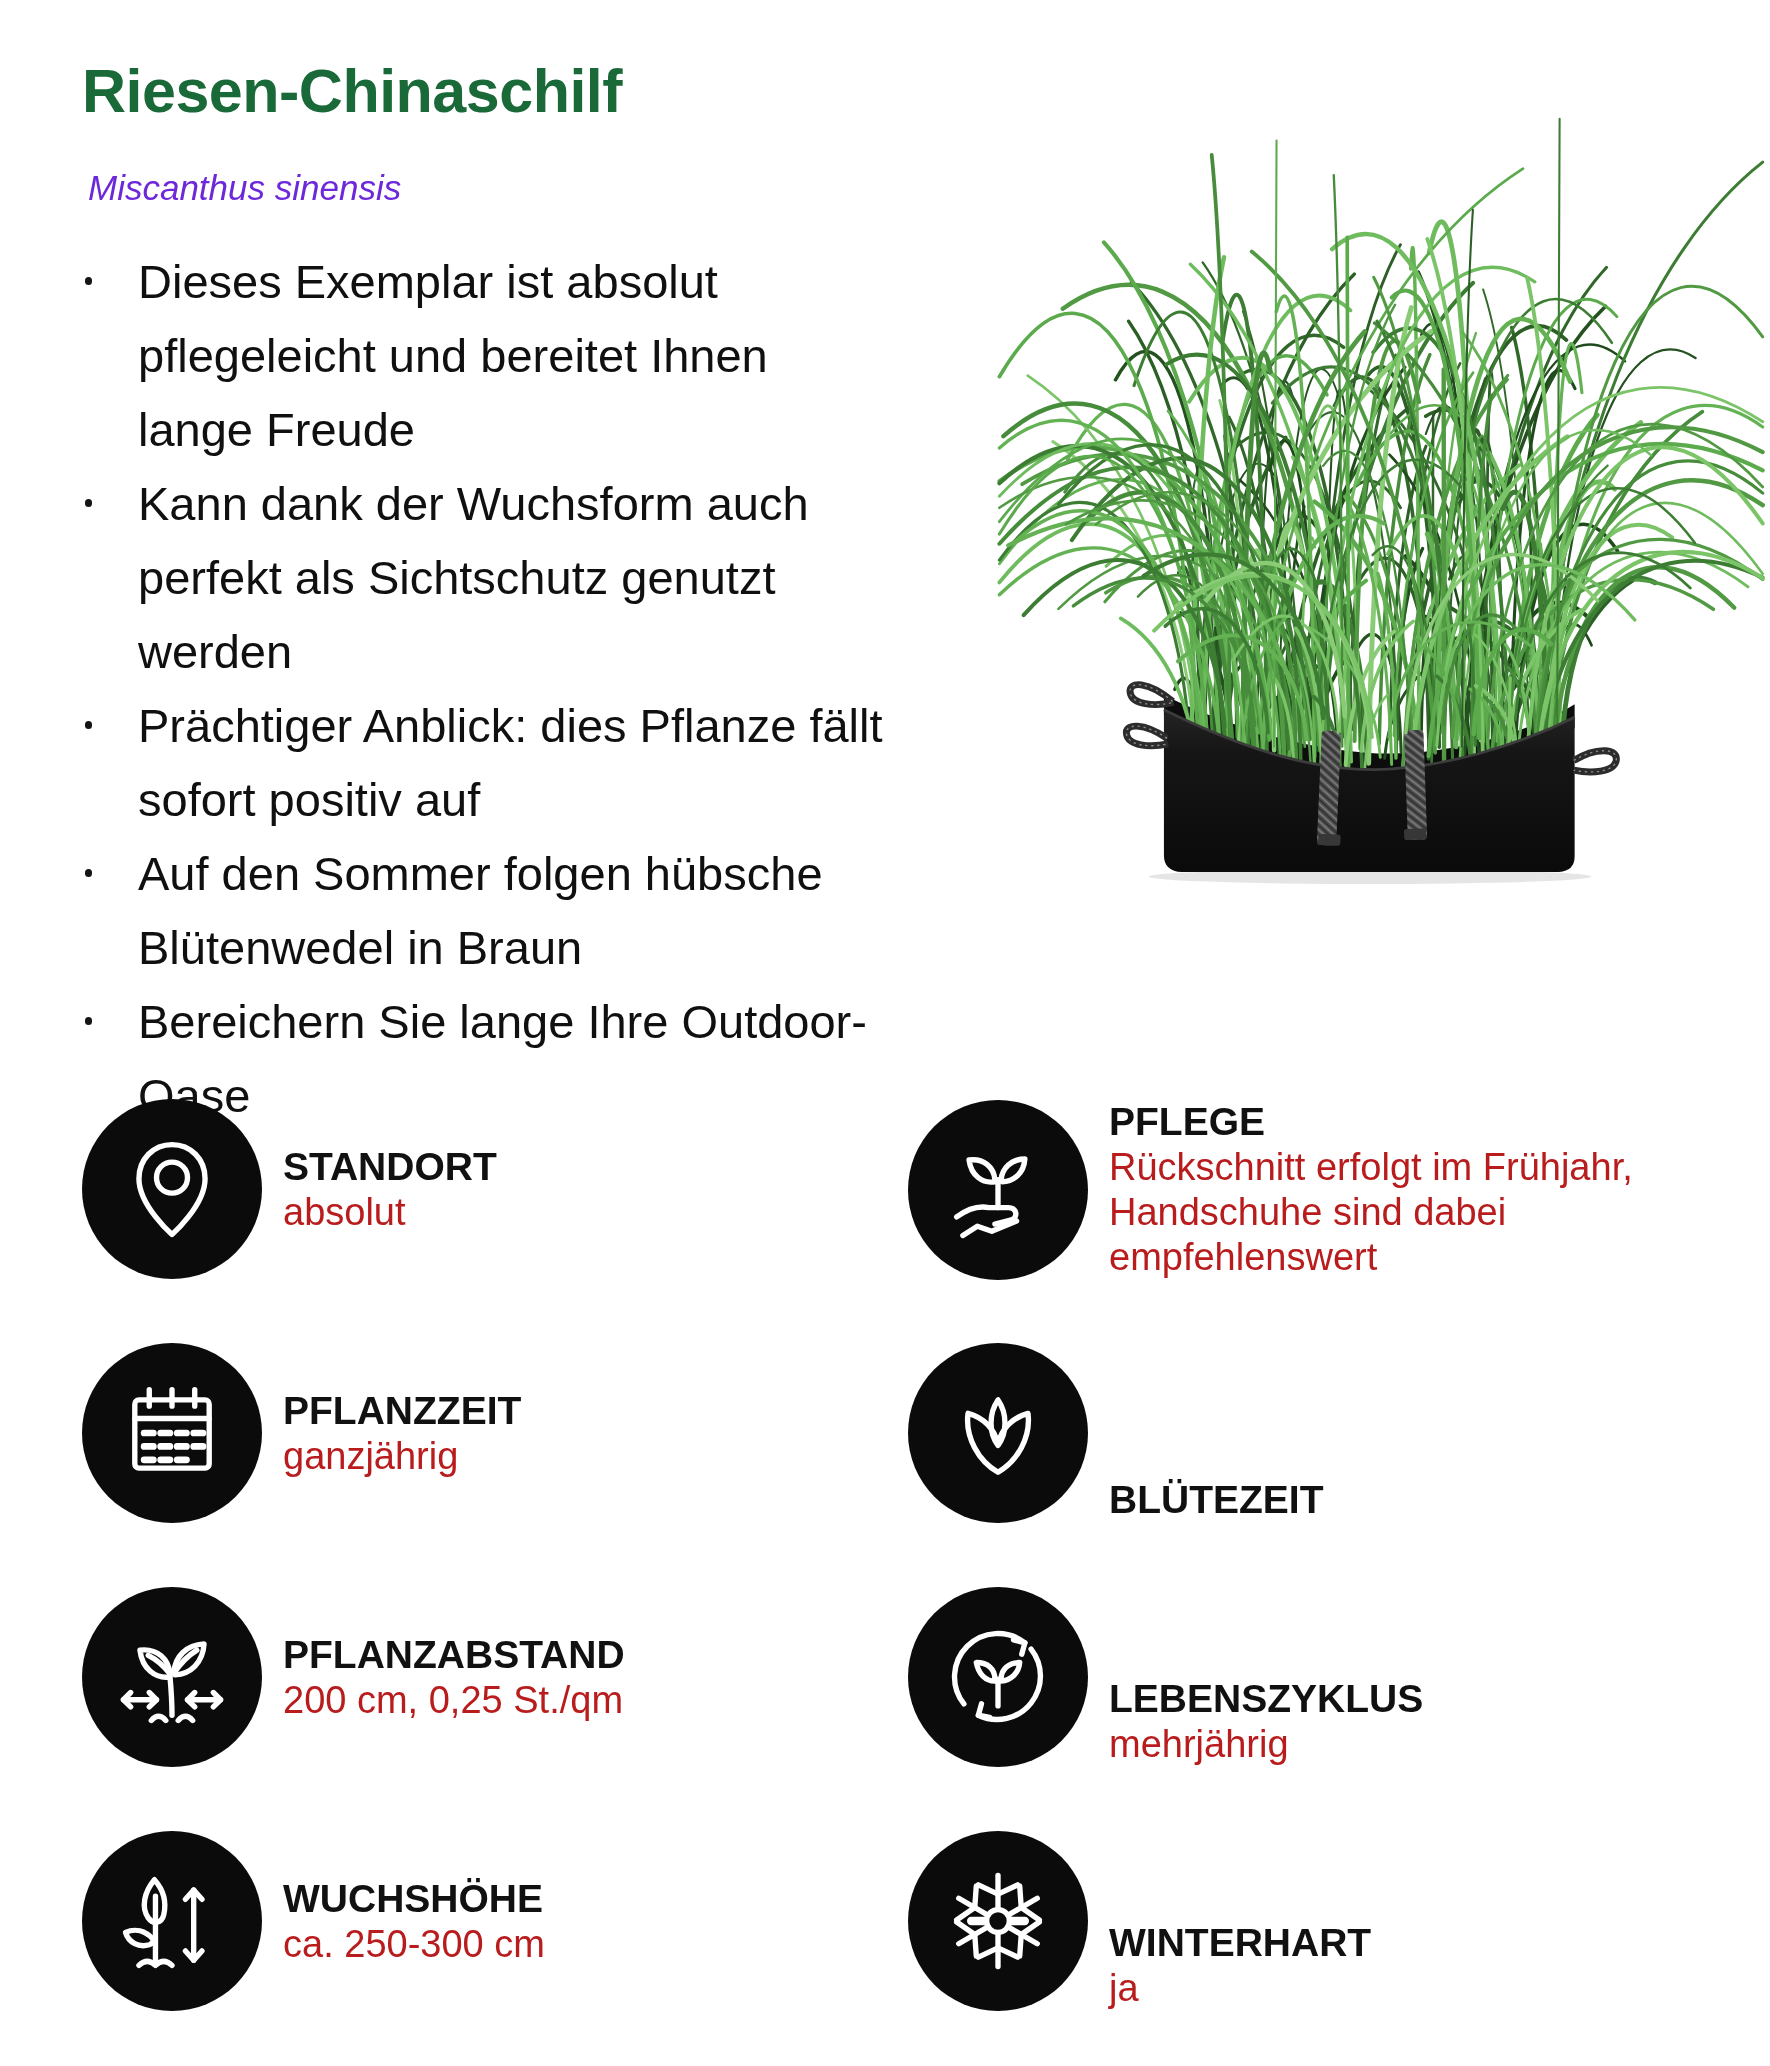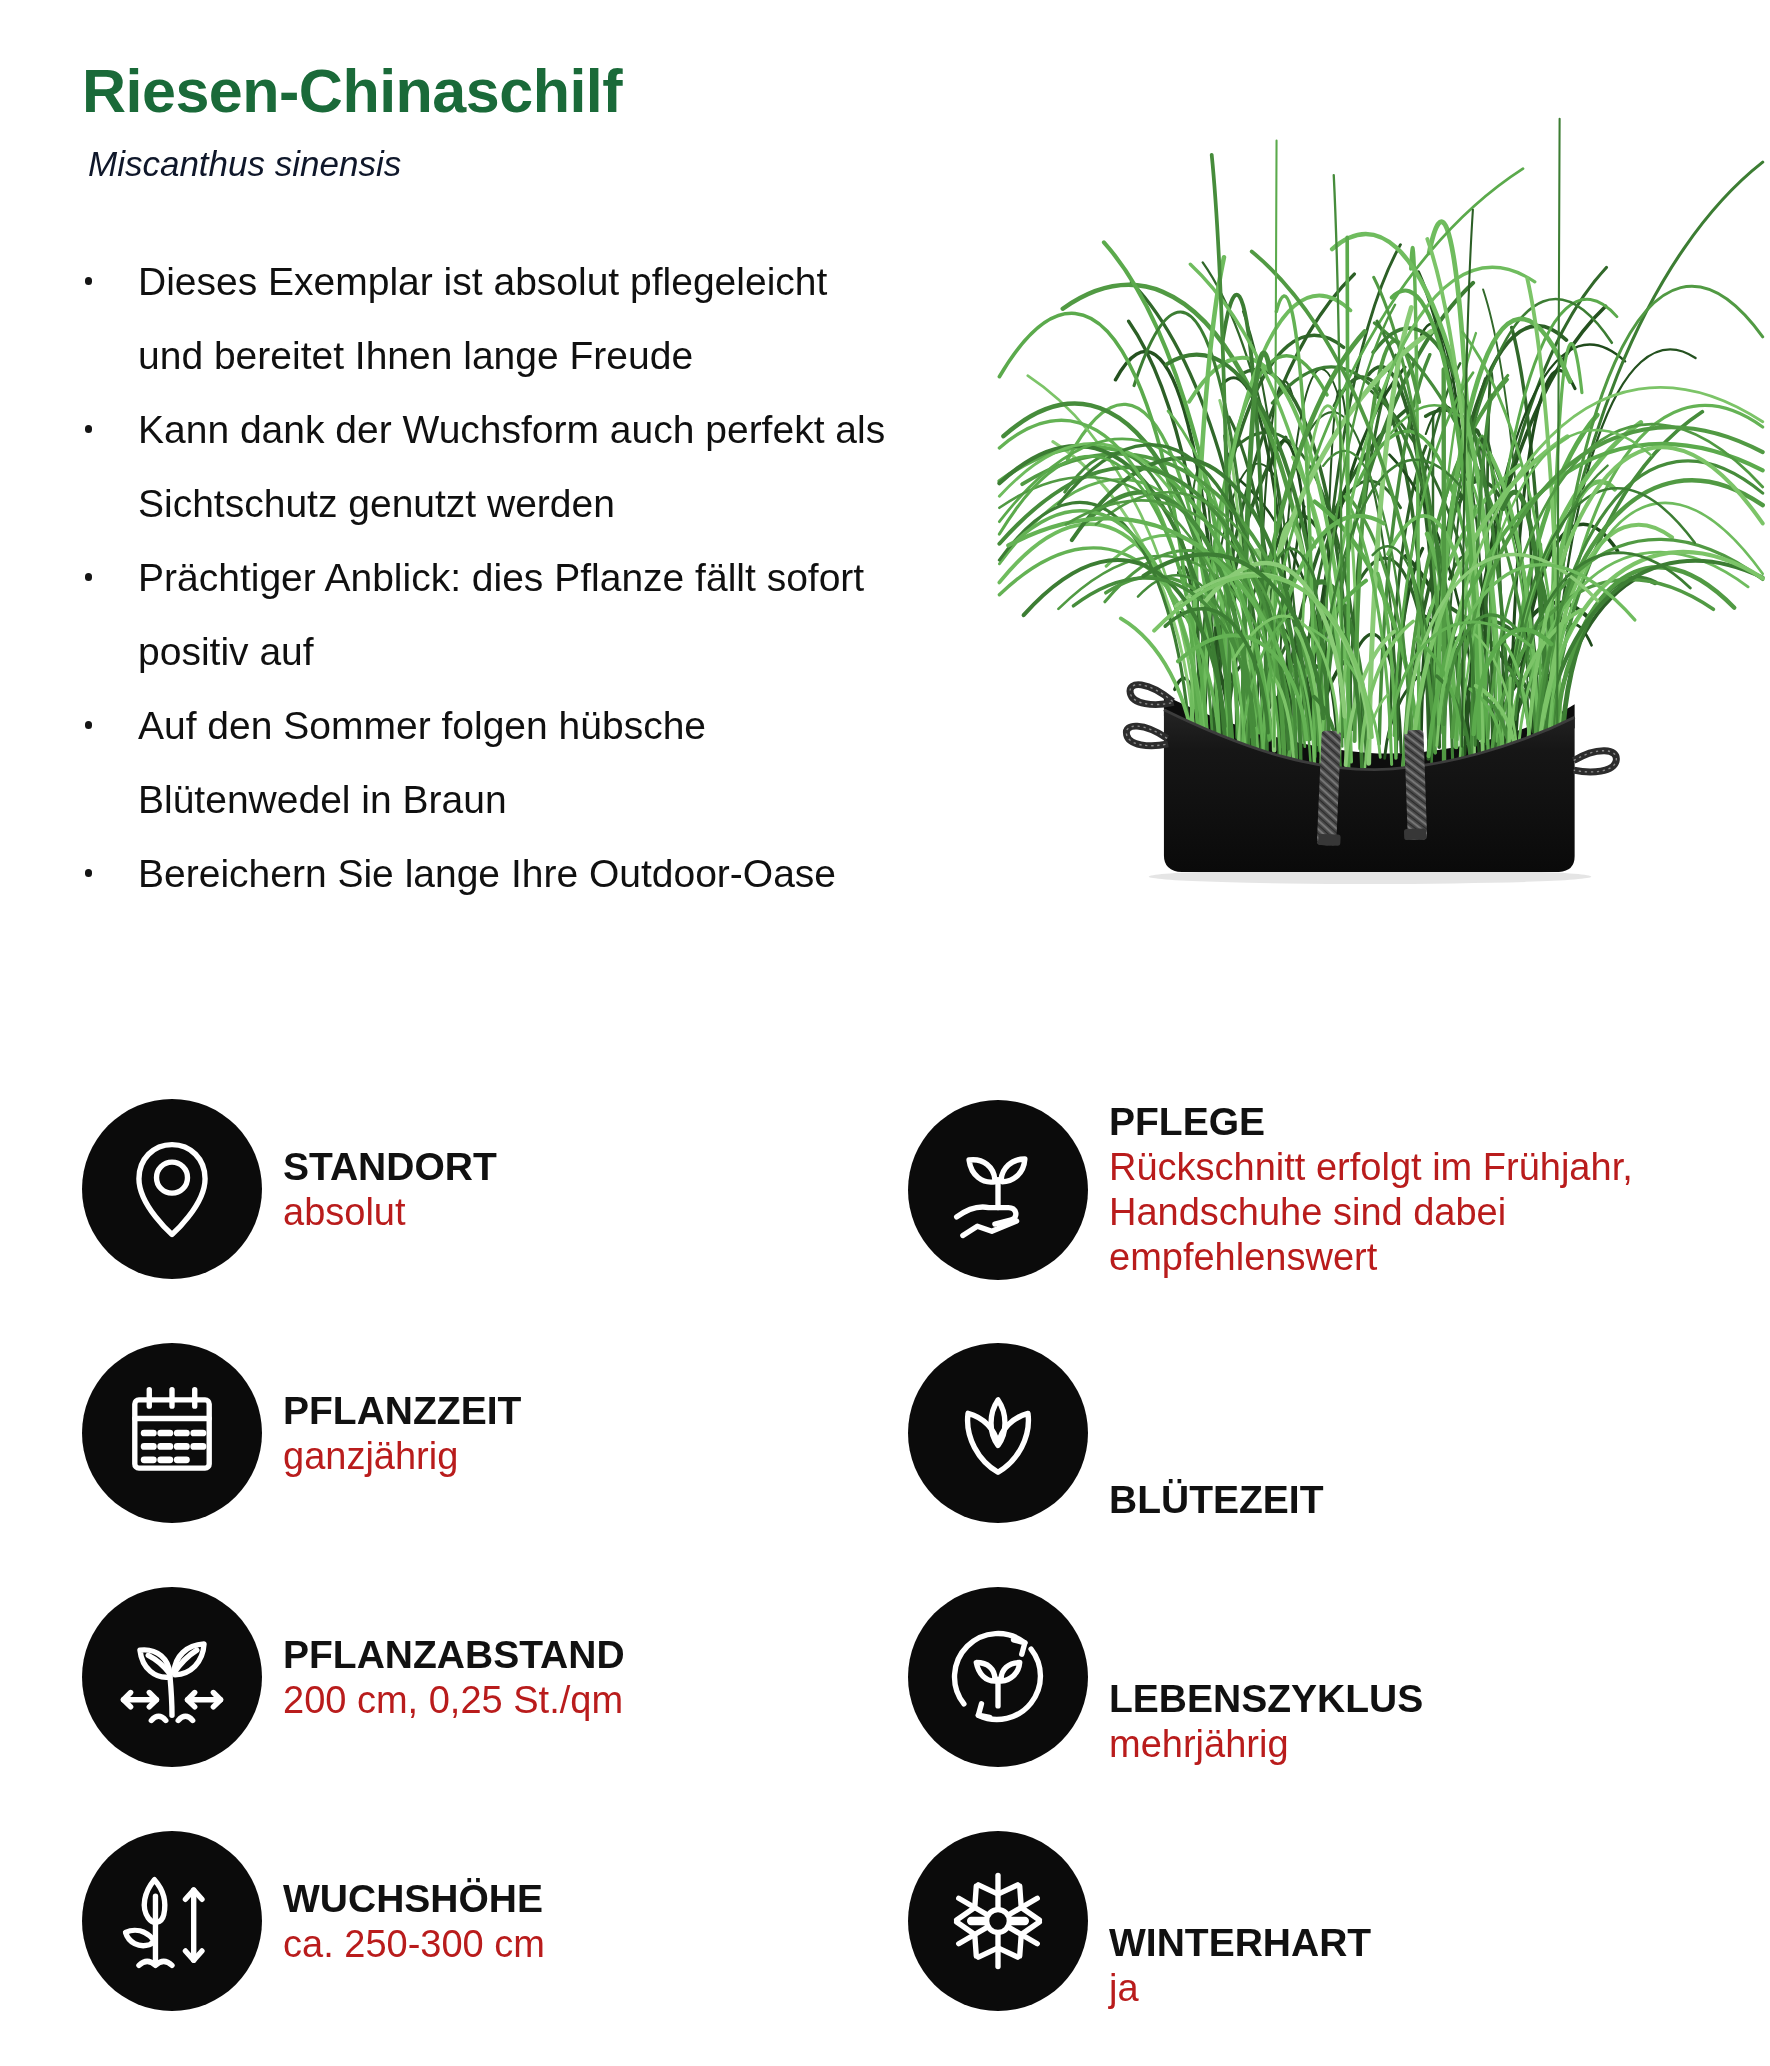--- a/index.html
+++ b/index.html
@@ -7,28 +7,28 @@
     width:1771px;height:2066px;background:#ffffff;position:relative;
     font-family:"Liberation Sans",sans-serif;color:#131313;overflow:hidden;
   }
   .page{position:absolute;left:0;top:0;width:1707px;height:2066px;}
 
   .title{
     position:absolute;left:82px;top:56px;
     font-size:61px;font-weight:700;letter-spacing:-0.5px;color:#1a6a39;line-height:1.15;
   }
   .subtitle{
-    position:absolute;left:88px;top:144px;
-    font-size:35px;font-style:italic;color:#0f172a;text-align:right;
+    position:absolute;left:88px;top:168px;
+    font-size:35px;font-style:italic;color:#6d28d9;text-align:right;
   }
 
   ul.bullets{
     position:absolute;left:79px;top:245px;width:812px;
     list-style:none;margin:0;padding:0;
-    font-size:39px;line-height:74px;color:#101010;
+    font-size:47px;line-height:74px;color:#101010;
   }
   ul.bullets li{position:relative;padding-left:59px;}
   ul.bullets li::before{
     content:"";position:absolute;left:5.5px;top:32px;width:7.8px;height:7.8px;
     border-radius:50%;background:#141414;
   }
 
   .photo{position:absolute;left:992px;top:115px;width:779px;height:807px;}
   .photo svg{width:100%;height:100%;display:block;}
 

